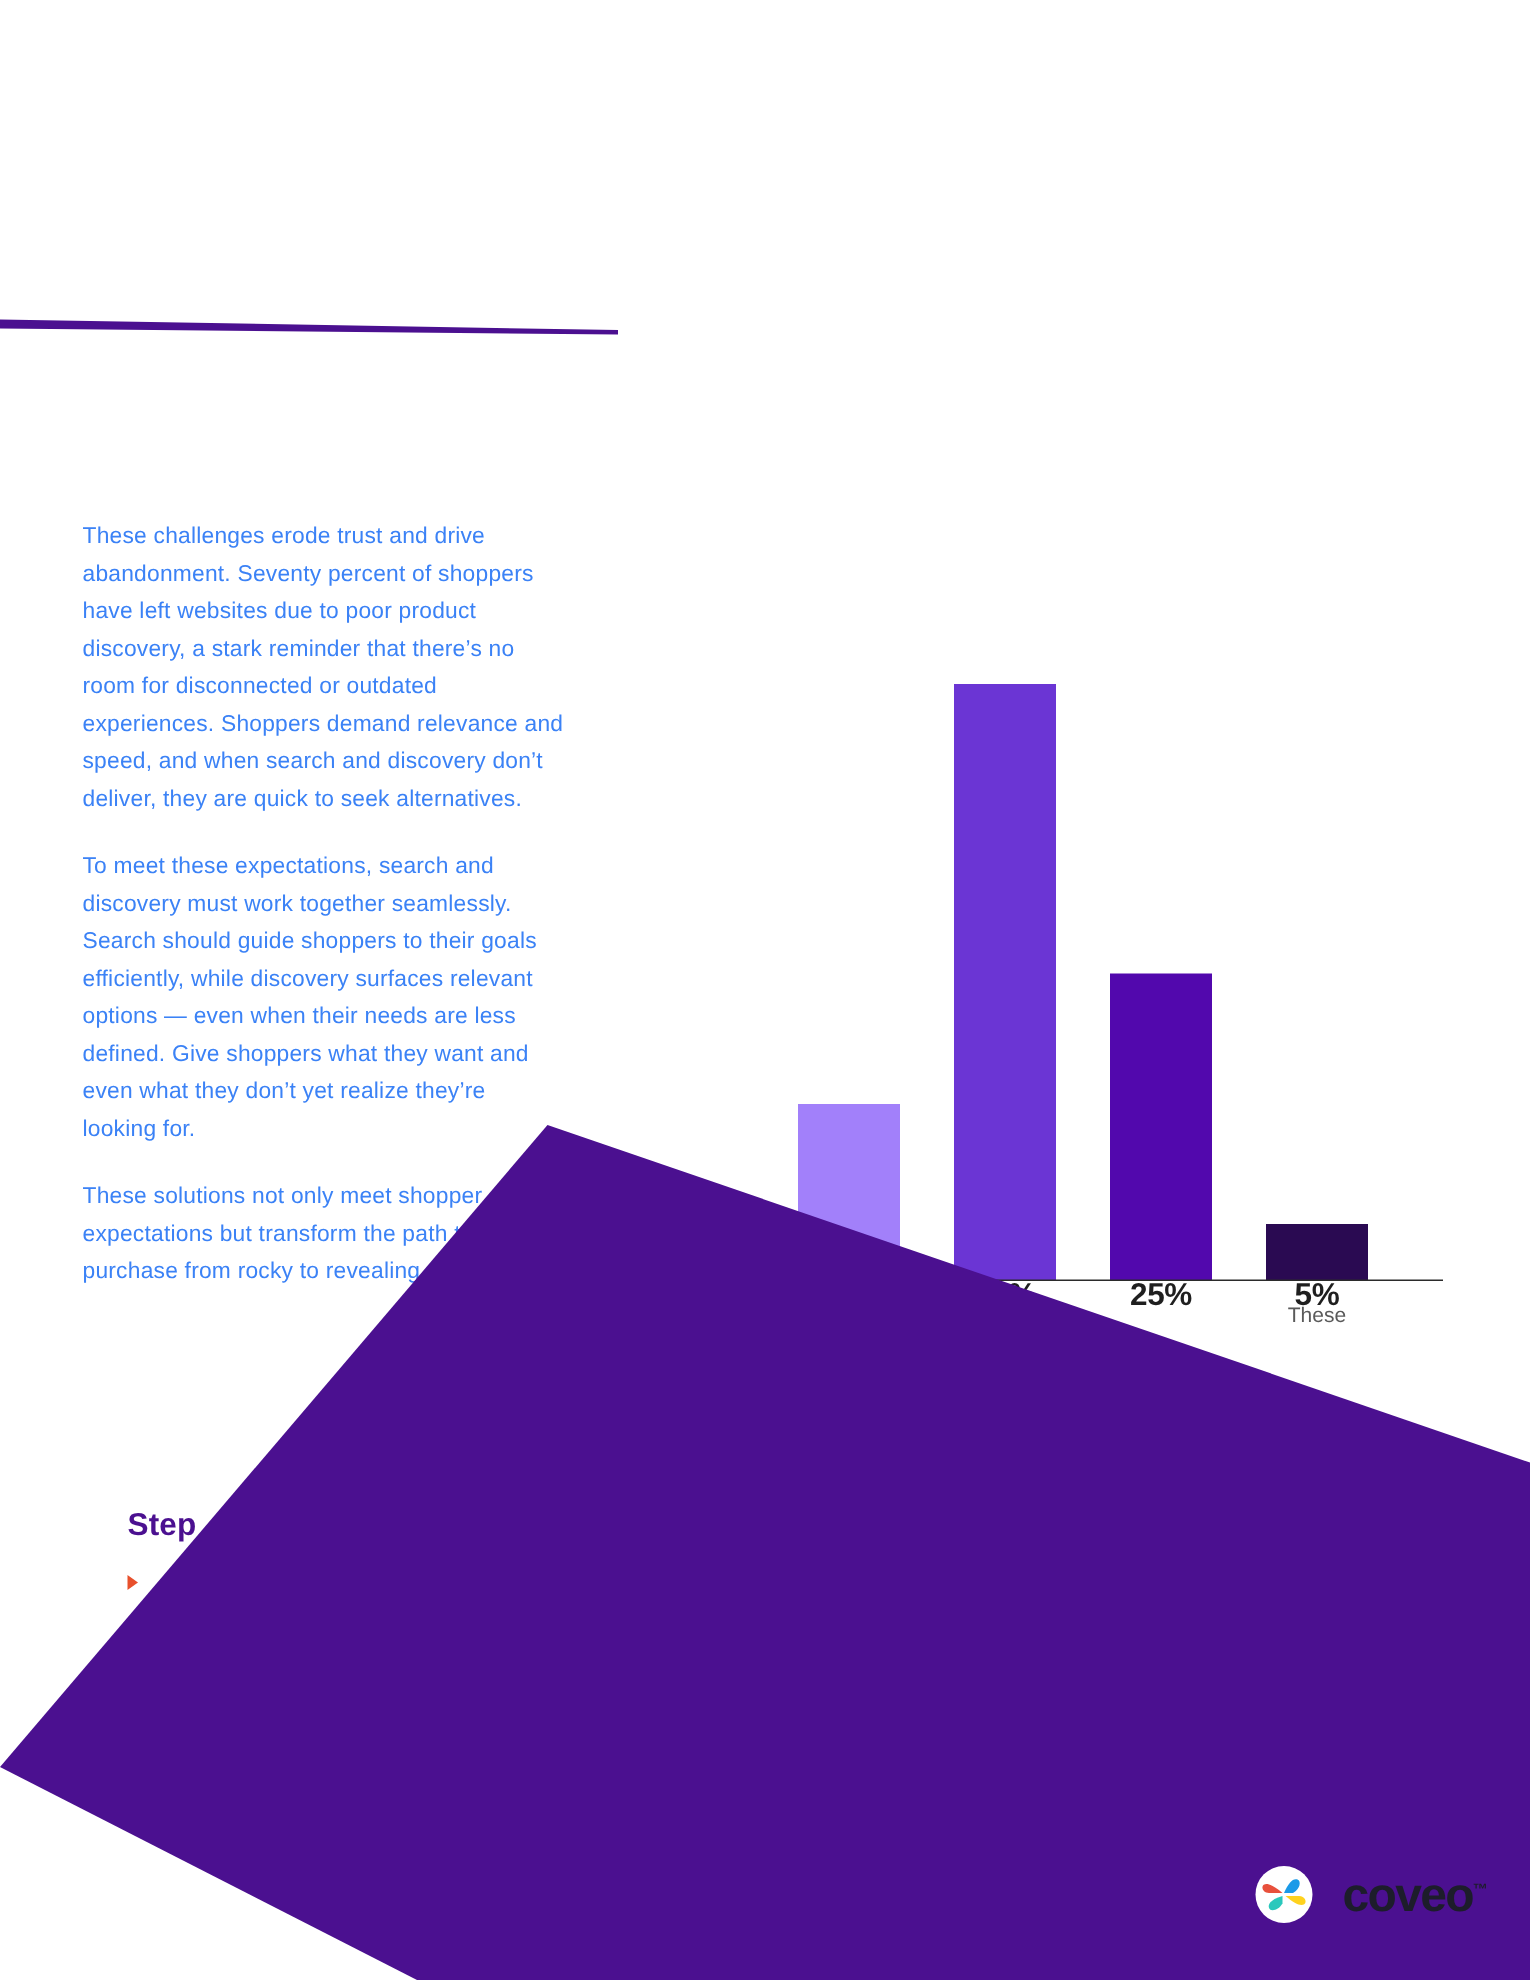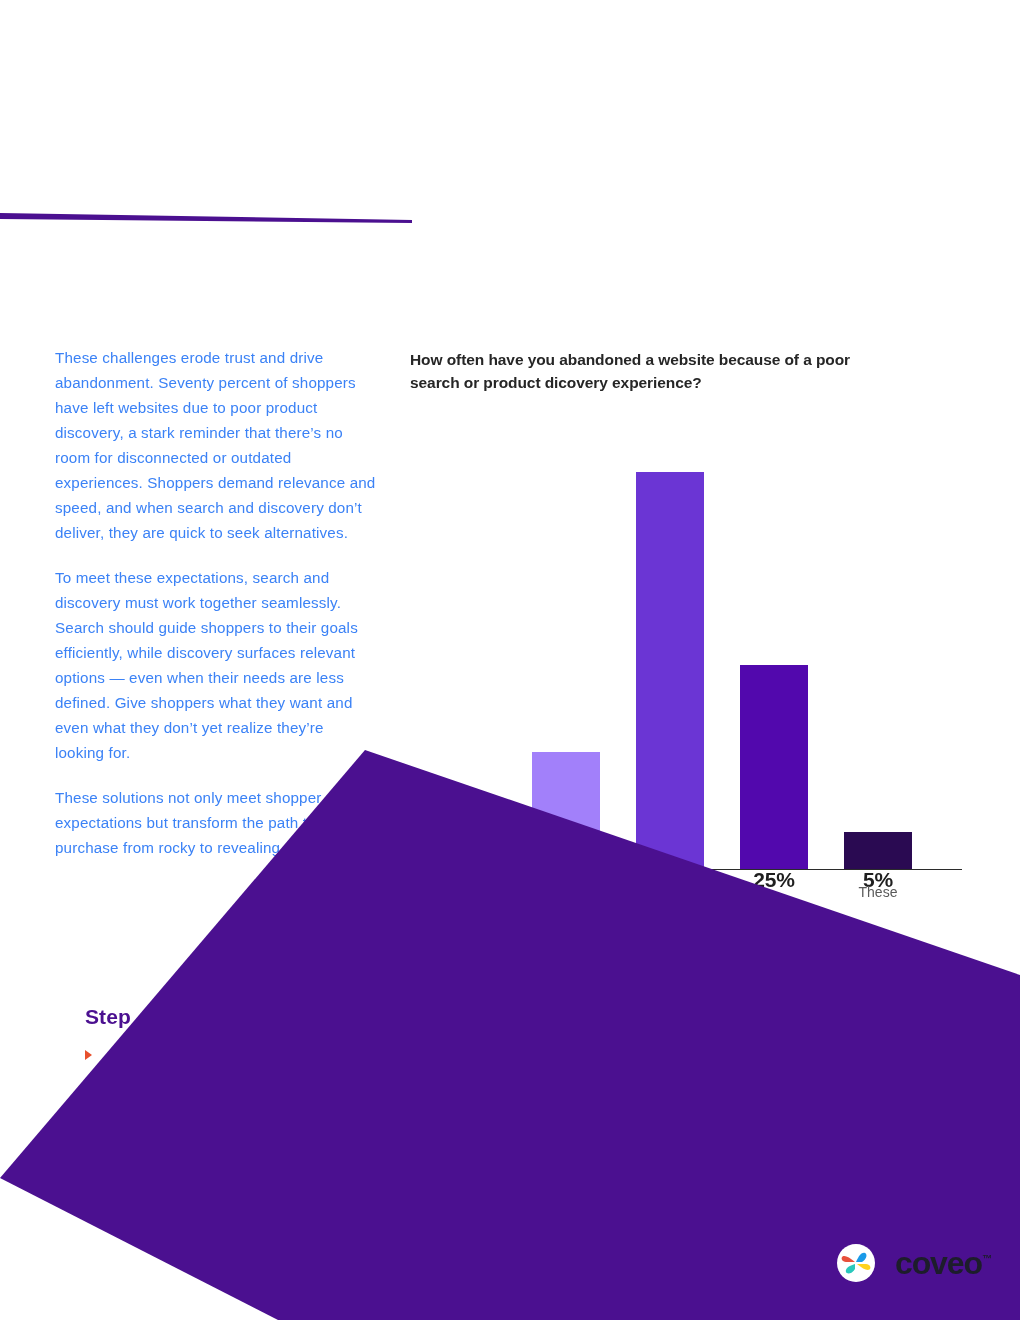--- a/index.html
+++ b/index.html
@@ -90,21 +90,21 @@
     font-weight: bold;
     line-height: 23px;
     color: #262626;
     margin: 0;
     width: 452px;
     letter-spacing: -0.005em;
   }
   .plot {
     position: absolute;
     left: 0;
-    top: 78px;
+    top: 62px;
     width: 560px;
     height: 500px;
   }
   .bar-col {
     position: absolute;
     bottom: 56px;
     width: 104px;
     text-align: center;
   }
   .bar-value {
@@ -192,21 +192,20 @@
   </svg>
 </div>
 
 <div class="text-col">
   <p class="para">These challenges erode trust and drive abandonment. Seventy percent of shoppers have left websites due to poor product discovery, a stark reminder that there’s no room for disconnected or outdated experiences. Shoppers demand relevance and speed, and when search and discovery don’t deliver, they are quick to seek alternatives.</p>
   <p class="para">To meet these expectations, search and discovery must work together seamlessly. Search should guide shoppers to their goals efficiently, while discovery surfaces relevant options — even when their needs are less defined. Give shoppers what they want and even what they don’t yet realize they’re looking for.</p>
   <p class="para">These solutions not only meet shopper expectations but transform the path to purchase from rocky to revealing.</p>
 </div>
 
 <div class="chart">
-  <h2 class="chart-title">How often have you abandoned a website because of a poor search or product dicovery experience?</h2>
 
   <div class="plot">
 
     <div class="bar-col" style="left:0px;">
       <div class="bar-value">4%</div>
       <div class="bar-rect" style="height:0px;background:#a280fa;"></div>
       <div class="bar-cat"></div>
     </div>
 
     <div class="bar-col" style="left:104px;">

